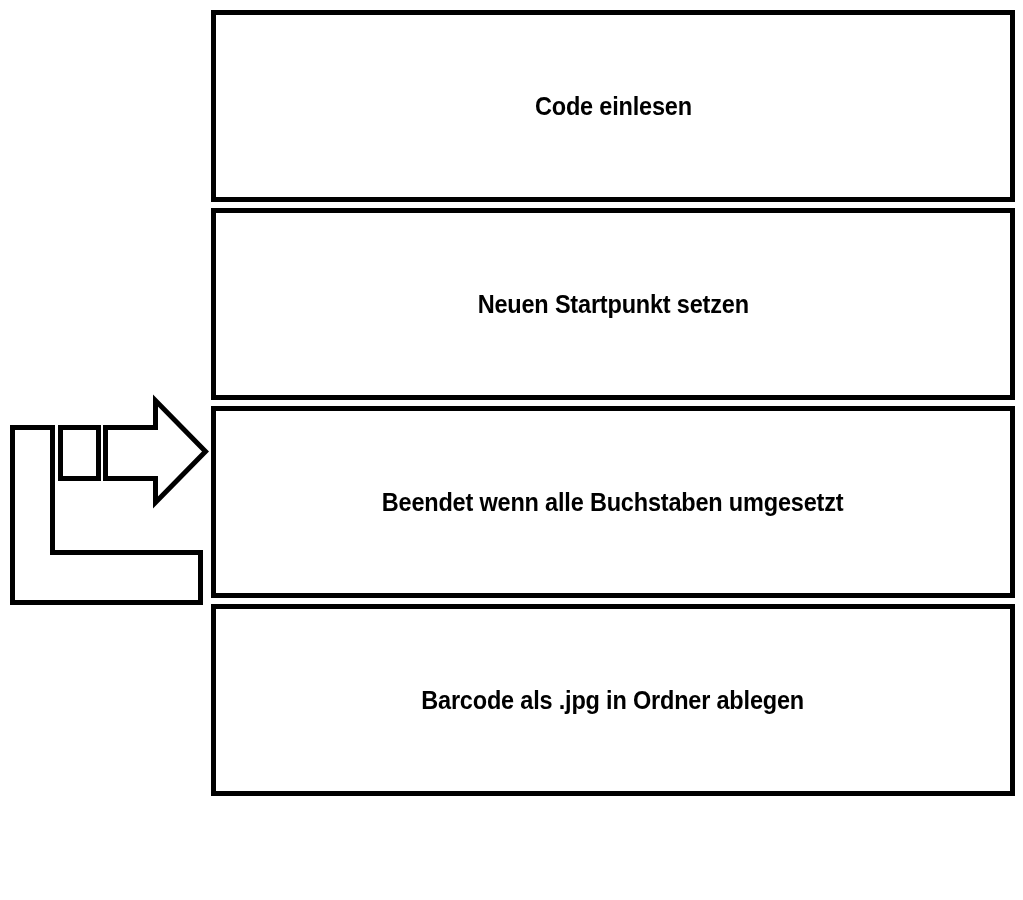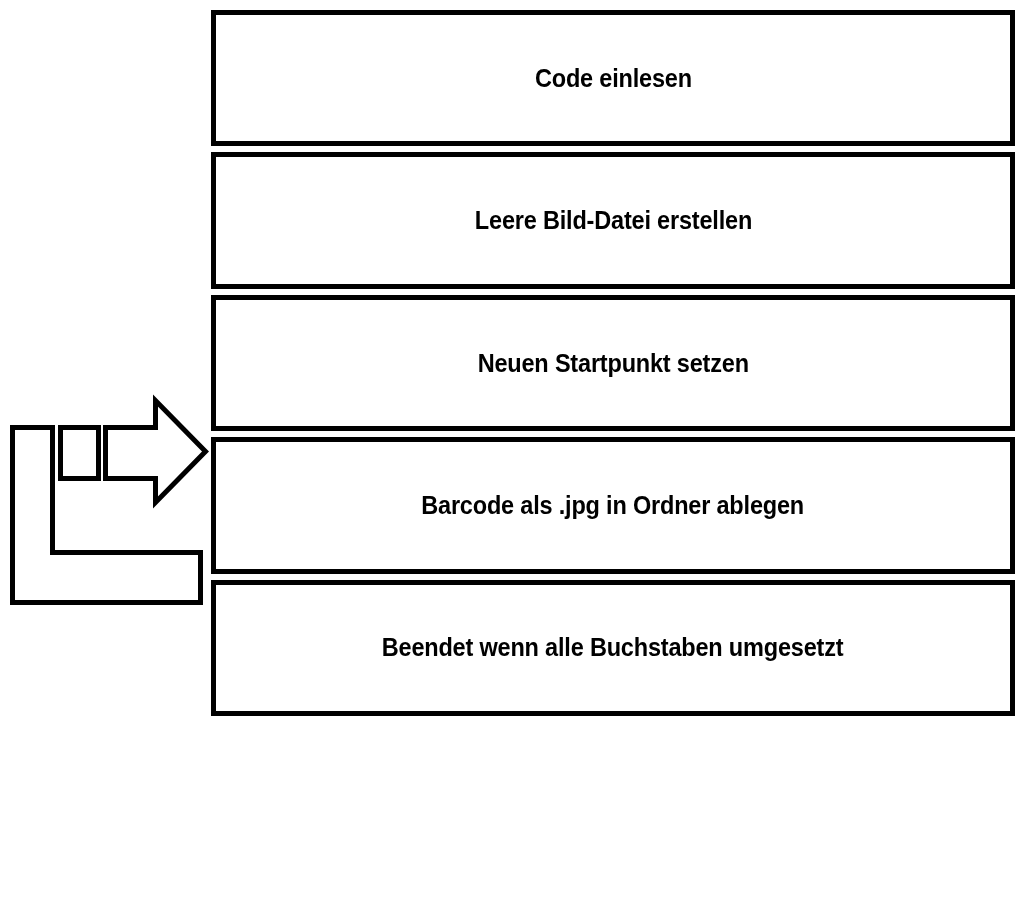--- a/index.html
+++ b/index.html
@@ -23,21 +23,21 @@
     width: 1023px;
     height: 900px;
   }
 
   
   .step-column {
     position: absolute;
     left: 211px;
     top: 10px;
     width: 804px;
-    height: 706px;
+    height: 786px;
     display: flex;
     flex-direction: column;
     gap: 6px;
   }
 
   .step-box {
     flex: 1 1 0;
     border: 5px solid #000000;
     background: #ffffff;
     display: flex;
@@ -85,32 +85,29 @@
       <path d="M 105.5 47.5 L 155.5 47.5 L 155.5 20.5 L 205.5 71.5 L 155.5 122.5 L 155.5 98.5 L 105.5 98.5 Z" fill="#ffffff" stroke="#000000" stroke-width="5" stroke-linejoin="miter"></path>
     </svg>
   </div>
 
   <div class="step-column">
 
     <div class="step-box">
       <span class="step-label">Code einlesen</span>
     </div>
 
-    <div class="step-box">
-      <span class="step-label">Leere Bild-Datei erstellen</span>
-    </div>
 
 
 
     <div class="step-box">
       <span class="step-label">Neuen Startpunkt setzen</span>
     </div>
 
     <div class="step-box">
-      <span class="step-label">Barcode als .jpg in Ordner ablegen</span>
+      <span class="step-label">Beendet wenn alle Buchstaben umgesetzt</span>
     </div>
 
     <div class="step-box">
-      <span class="step-label">Beendet wenn alle Buchstaben umgesetzt</span>
+      <span class="step-label">Barcode als .jpg in Ordner ablegen</span>
     </div>
 
   </div>
 </div>
 
 </body></html>

